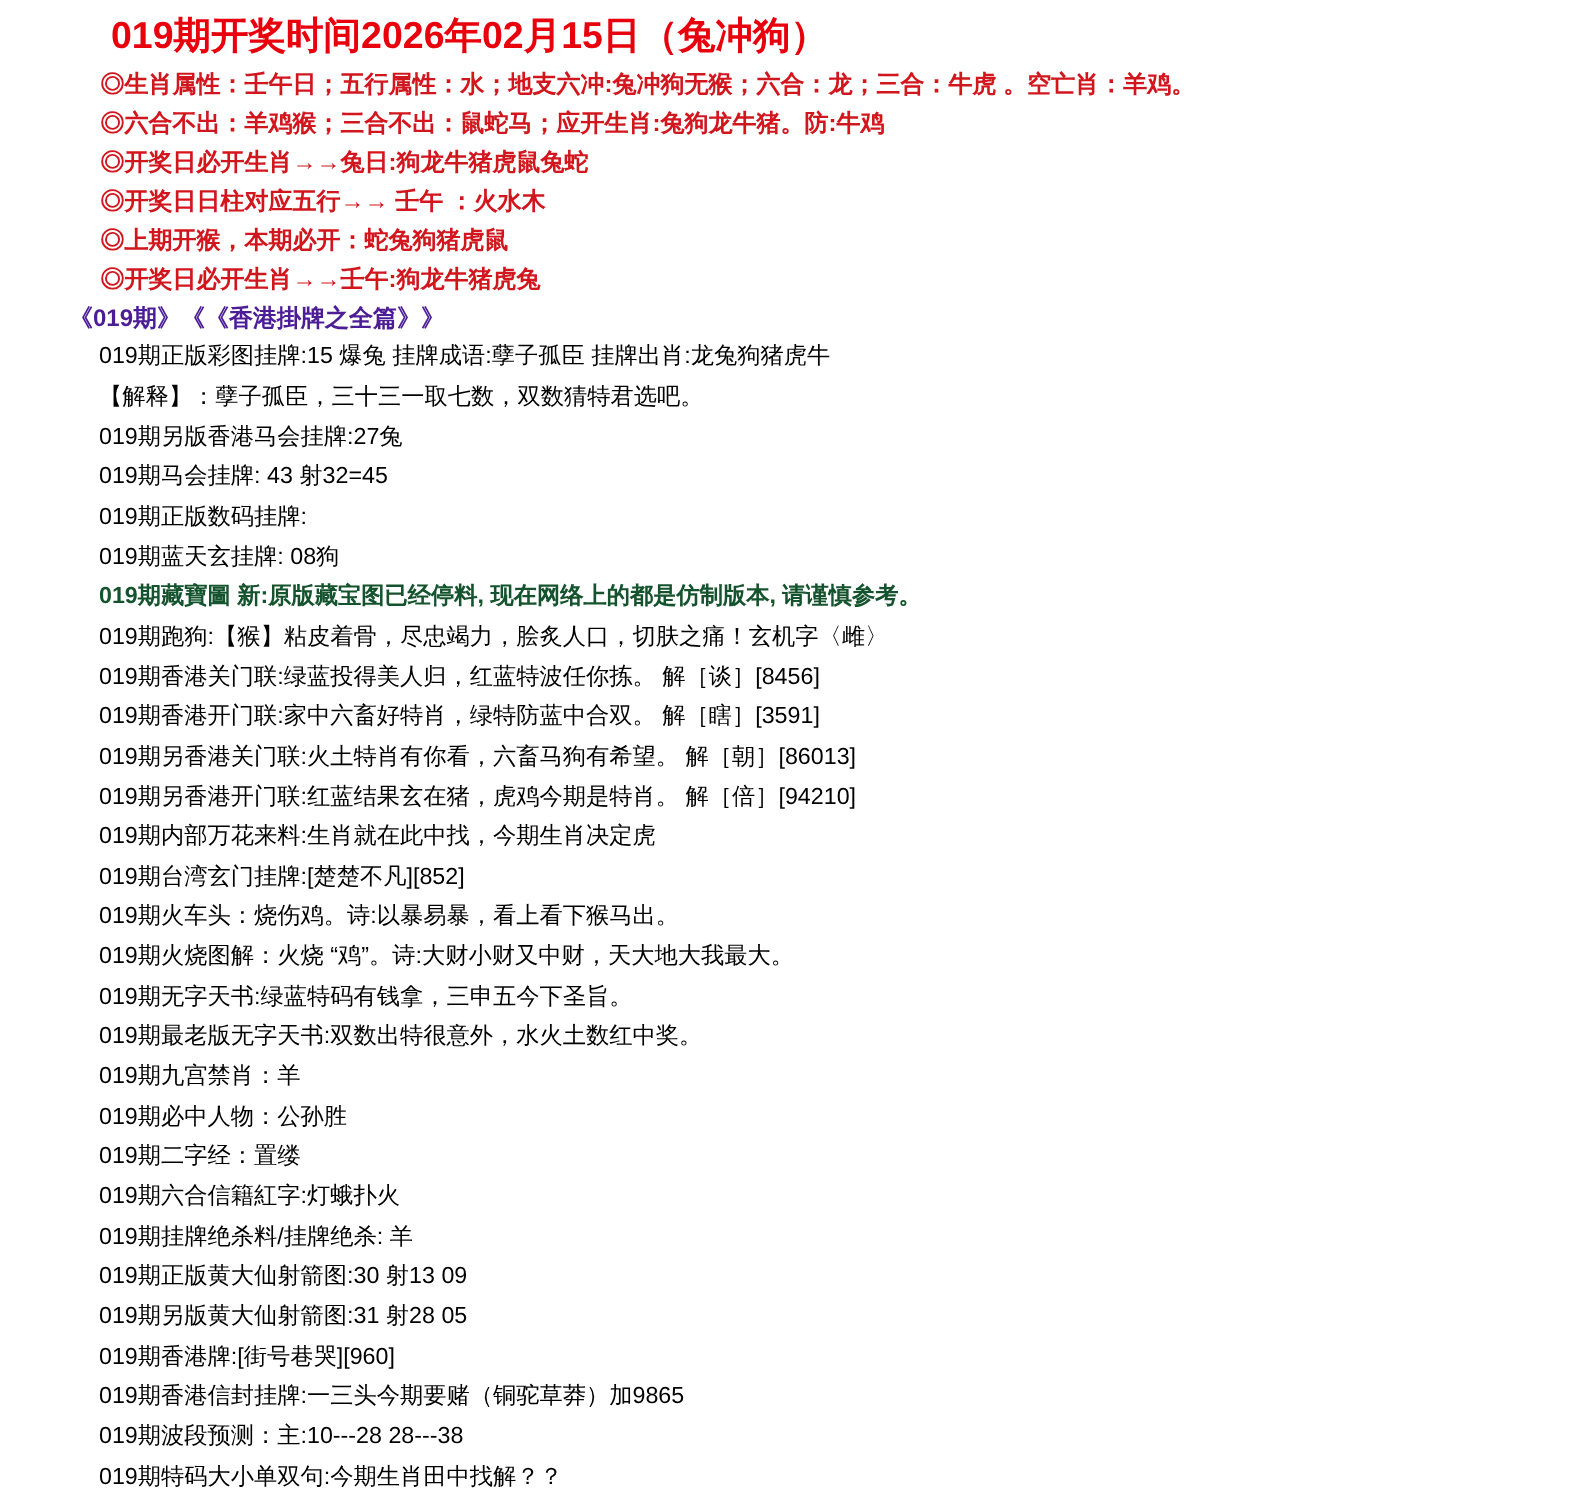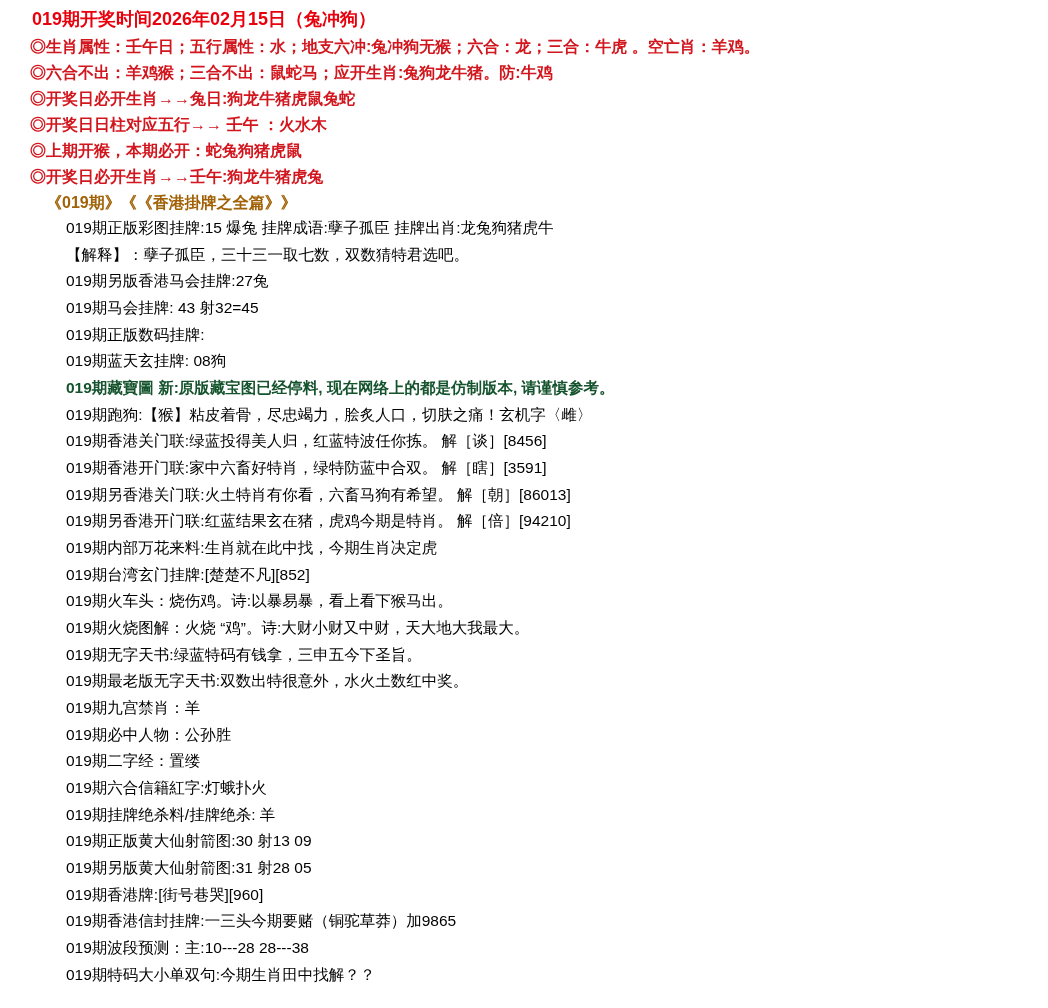--- a/index.html
+++ b/index.html
@@ -15,37 +15,37 @@
     overflow: hidden;
   }
   .page {
     width: 1048px;
     padding: 6px 0 0 0;
     box-sizing: border-box;
   }
   
   .title-line {
     color: #e8000d;
-    font-size: 18px;
+    font-size: 25px;
     font-weight: bold;
-    padding-left: 32px;
+    padding-left: 74px;
     line-height: 1.45;
     margin-bottom: 2px;
   }
   
   .bullet {
     color: #d2161e;
     font-size: 16px;
     font-weight: bold;
     line-height: 1.62;
-    padding-left: 30px;
+    padding-left: 67px;
     white-space: nowrap;
   }
   .section-title {
-    color: #a16207;
+    color: #4c1d95;
     font-size: 16px;
     font-weight: bold;
     line-height: 1.6;
     padding-left: 46px;
     white-space: nowrap;
   }
   .row {
     font-size: 15.5px;
     line-height: 1.72;
     padding-left: 66px;

